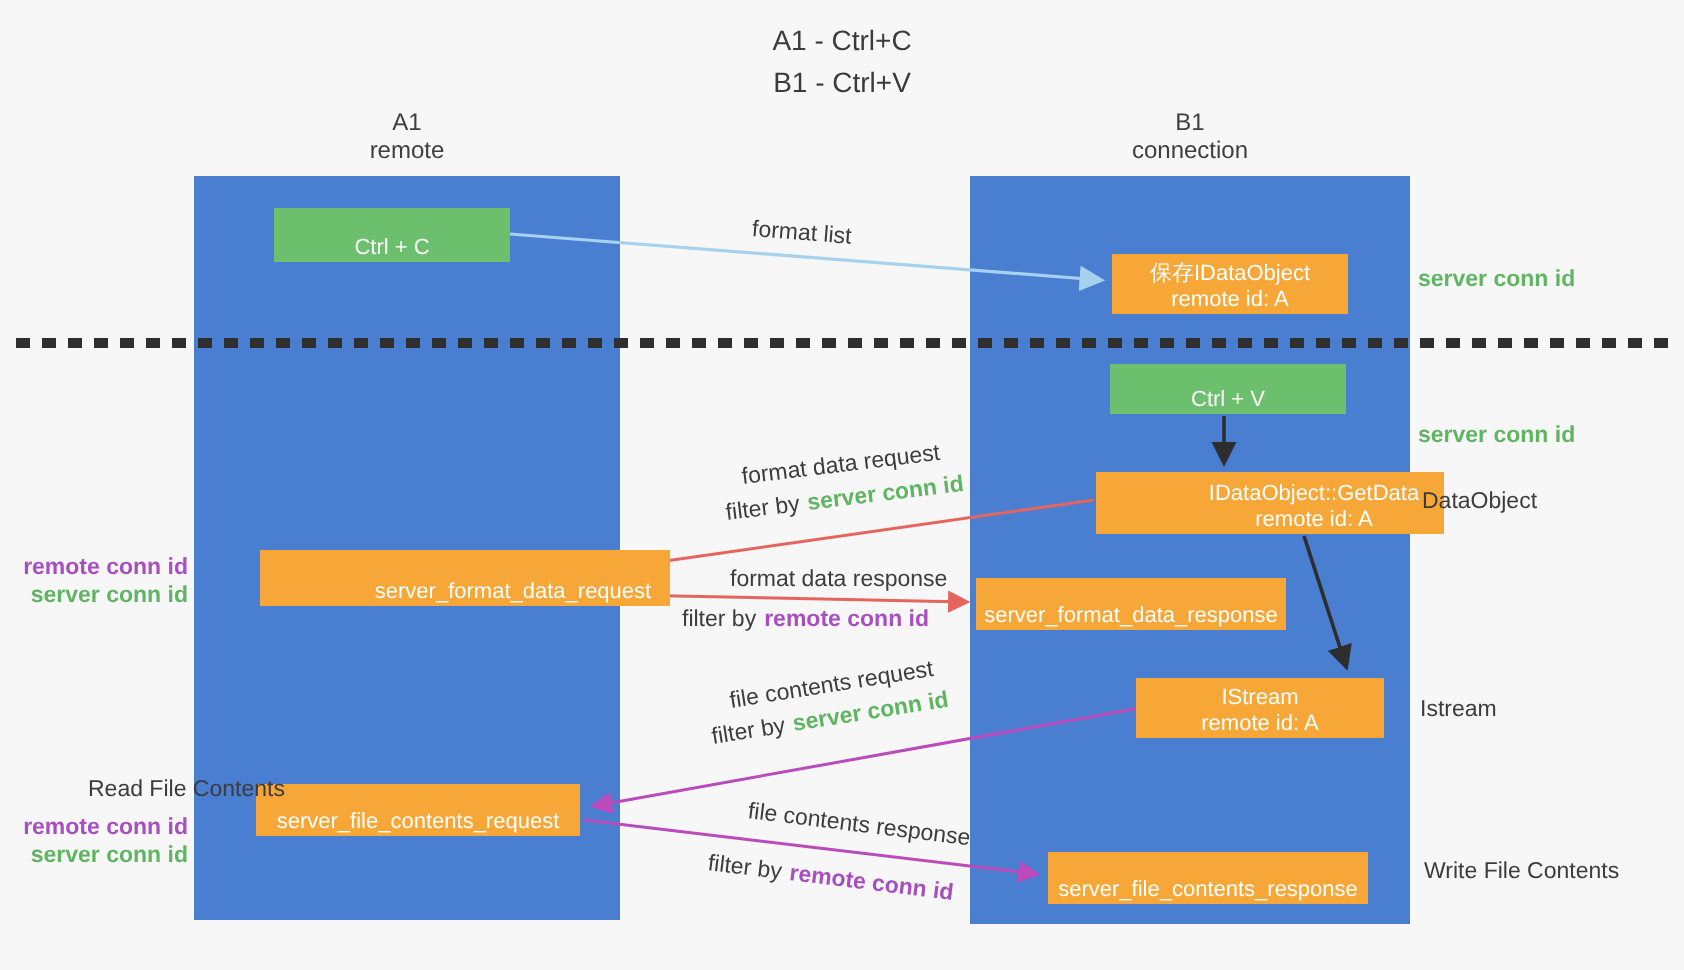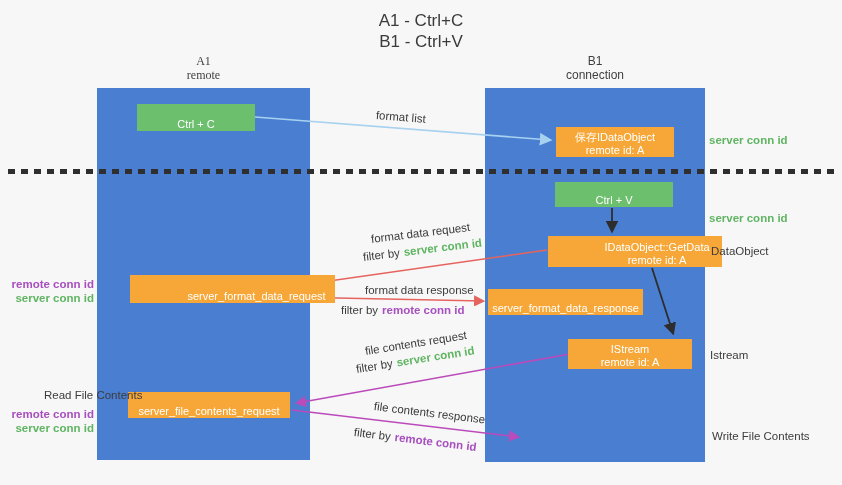--- a/index.html
+++ b/index.html
@@ -1,22 +1,22 @@
 <!DOCTYPE html>
 <html><head>
 <meta charset="utf-8">
 <style>
   html,body { margin:0; padding:0; background:#f7f7f7; font-family:"Liberation Sans",sans-serif; }
   .canvas { position:relative; width:842px; height:485px; background:#f7f7f7; overflow:hidden; color:#3c3c3c; }
 
   .title { position:absolute; top:10px; left:0; width:842px; text-align:center;
-           font-size:17px; line-height:21px; color:#3b3b3b; z-index:6; }
+           font-size:14px; line-height:21px; color:#3b3b3b; z-index:6; }
 
   .colhead { position:absolute; text-align:center; font-size:12px; line-height:14px; color:#3f3f3f; z-index:6; }
-  .colhead-a1 { left:97px; top:54px; width:213px;font-family:Liberation Serif, serif; }
+  .colhead-a1 { left:97px; top:54px; width:213px; }
   .colhead-b1 { left:485px; top:54px; width:220px; }
 
   .lifeline { position:absolute; background:#4a7ed1; z-index:1; }
   .lifeline-a1 { left:97px; top:88px; width:213px; height:372px; }
   .lifeline-b1 { left:485px; top:88px; width:220px; height:374px; }
 
   .separator { position:absolute; left:8px; top:169px; width:830px; height:5px; z-index:2;
                background:repeating-linear-gradient(90deg,#2f2f2f 0,#2f2f2f 7px,transparent 7px,transparent 13px); }
 
   svg.arrows { position:absolute; left:0; top:0; z-index:3; pointer-events:none; }
@@ -137,20 +137,23 @@
 
   <div class="node orange node-istream">
     <div>IStream</div>
     <div>remote id: A</div>
   </div>
 
   <div class="node orange node-file-req">
     <div>server_file_contents_request</div>
   </div>
 
+  <div class="node orange node-file-resp">
+    <div>server_file_contents_response</div>
+  </div>
 
   <div class="mlabel lbl-format-list">format list</div>
 
   <div class="mlabel lbl-fdr-t">format data request</div>
   <div class="mlabel lbl-fdr-f">
     <span class="fprefix">filter by</span><span class="key-green">server conn id</span>
   </div>
 
   <div class="mlabel lbl-fdp-t">format data response</div>
   <div class="mlabel lbl-fdp-f">

